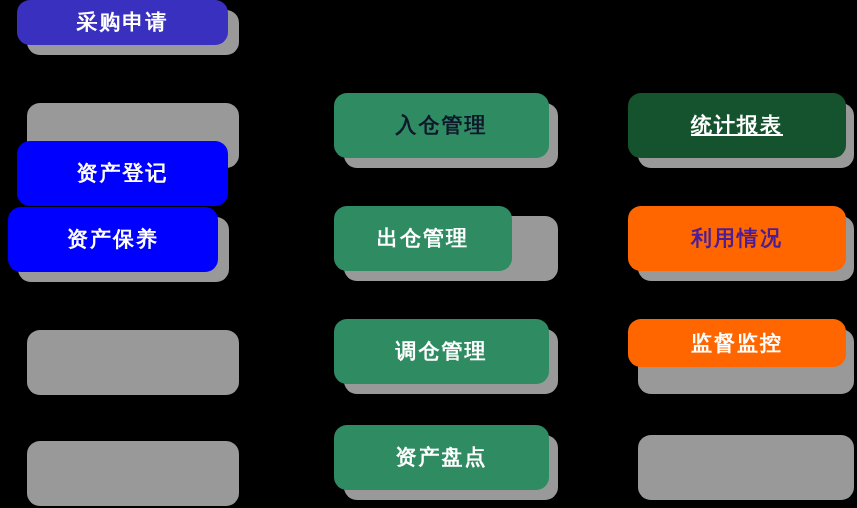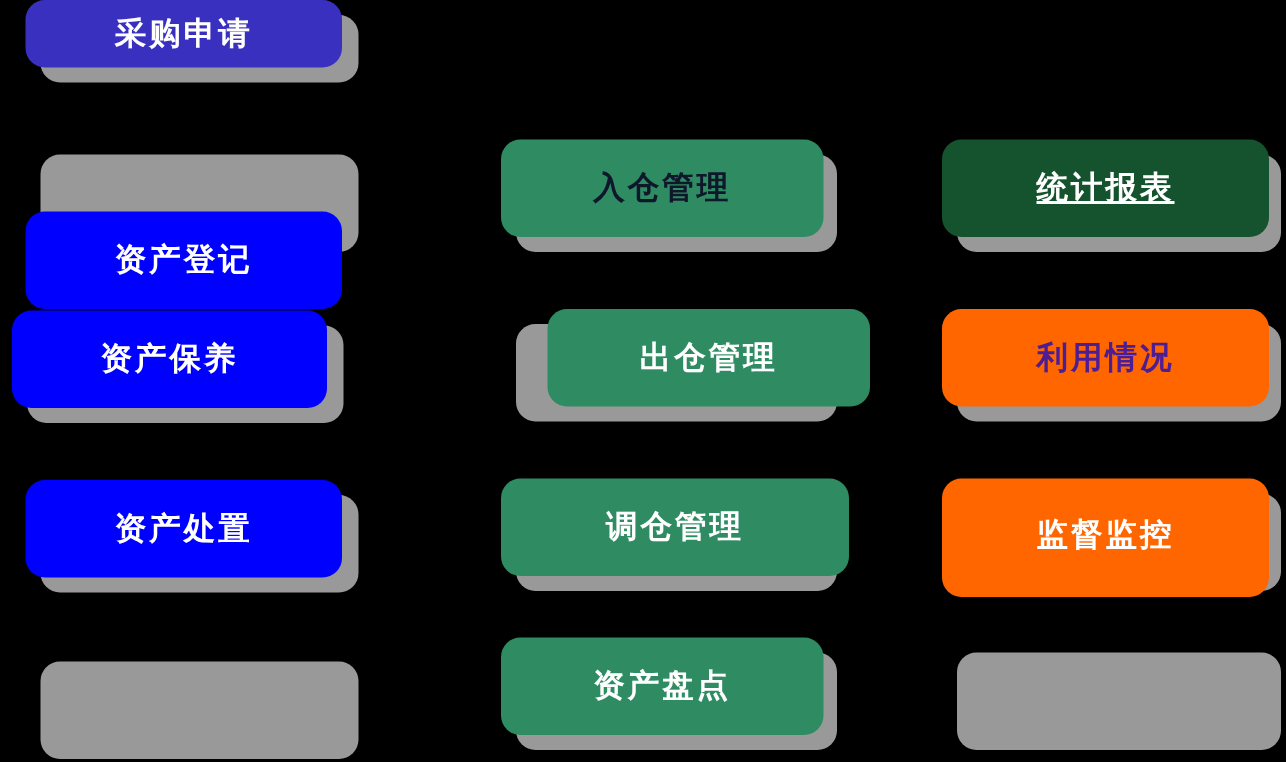--- a/index.html
+++ b/index.html
@@ -56,46 +56,43 @@
     </div>
     <div class="shadow" style="left: 27px; top: 103px; width: 212px; height: 65px; background: rgb(153, 153, 153);"></div>
     <div class="node" style="left: 17px; top: 93px; width: 211px; height: 65px; background: rgb(0, 0, 255); color: rgb(255, 255, 255); margin-top: 48px;">
       <span class="node-label">资产登记</span>
     </div>
     <div class="shadow" style="left: 18px; top: 217px; width: 211px; height: 65px; background: rgb(153, 153, 153);"></div>
     <div class="node" style="left: 8px; top: 207px; width: 210px; height: 65px; background: rgb(0, 0, 255); color: rgb(255, 255, 255); justify-content: center;">
       <span class="node-label">资产保养</span>
     </div>
     <div class="shadow" style="left: 27px; top: 330px; width: 212px; height: 65px; background: rgb(153, 153, 153);"></div>
-    <div class="node" style="left: 17px; top: 320px; width: 211px; height: 65px; background: rgb(0, 0, 255); color: rgb(255, 255, 255);">
-      <span class="node-label">资产处置</span>
-    </div>
     <div class="shadow" style="left: 27px; top: 441px; width: 212px; height: 65px; background: rgb(153, 153, 153);"></div>
     <div class="shadow" style="left: 344px; top: 103px; width: 214px; height: 65px; background: rgb(153, 153, 153);"></div>
     <div class="node" style="left: 334px; top: 93px; width: 215px; height: 65px; background: rgb(46, 139, 98); color: #0f172a;">
       <span class="node-label">入仓管理</span>
     </div>
     <div class="shadow" style="left: 344px; top: 216px; width: 214px; height: 65px; background: rgb(153, 153, 153);"></div>
-    <div class="node" style="left: 334px; top: 206px; width: 215px; height: 65px; background: rgb(46, 139, 98); color: rgb(255, 255, 255); margin-left: 31px;">
+    <div class="node" style="left: 334px; top: 206px; width: 178px; height: 65px; background: rgb(46, 139, 98); color: rgb(255, 255, 255);">
       <span class="node-label">出仓管理</span>
     </div>
     <div class="shadow" style="left: 344px; top: 329px; width: 214px; height: 65px; background: rgb(153, 153, 153);"></div>
-    <div class="node" style="left: 334px; top: 319px; width: 232px; height: 65px; background: rgb(46, 139, 98); color: rgb(255, 255, 255);">
+    <div class="node" style="left: 334px; top: 319px; width: 215px; height: 65px; background: rgb(46, 139, 98); color: rgb(255, 255, 255);">
       <span class="node-label">调仓管理</span>
     </div>
     <div class="shadow" style="left: 344px; top: 435px; width: 214px; height: 65px; background: rgb(153, 153, 153);"></div>
     <div class="node" style="left: 334px; top: 425px; width: 215px; height: 65px; background: rgb(46, 139, 98); color: rgb(255, 255, 255);">
       <span class="node-label">资产盘点</span>
     </div>
     <div class="shadow" style="left: 638px; top: 103px; width: 216px; height: 65px; background: rgb(153, 153, 153);"></div>
     <div class="node" style="left: 628px; top: 93px; width: 218px; height: 65px; background: #14532d; color: rgb(255, 255, 255); text-decoration: underline;">
       <span class="node-label">统计报表</span>
     </div>
     <div class="shadow" style="left: 638px; top: 216px; width: 216px; height: 65px; background: rgb(153, 153, 153);"></div>
     <div class="node" style="left: 628px; top: 206px; width: 218px; height: 65px; background: rgb(255, 102, 0); color: #4c1d95;">
       <span class="node-label">利用情况</span>
     </div>
     <div class="shadow" style="left: 638px; top: 329px; width: 216px; height: 65px; background: rgb(153, 153, 153);"></div>
-    <div class="node" style="left: 628px; top: 319px; width: 218px; height: 79px; background: rgb(255, 102, 0); color: rgb(255, 255, 255); font-family: Liberation Mono, monospace;">
+    <div class="node" style="left: 628px; top: 319px; width: 218px; height: 48px; background: rgb(255, 102, 0); color: rgb(255, 255, 255);">
       <span class="node-label">监督监控</span>
     </div>
     <div class="shadow" style="left: 638px; top: 435px; width: 216px; height: 65px; background: rgb(153, 153, 153);"></div>
   </div>
 
 </body></html>

